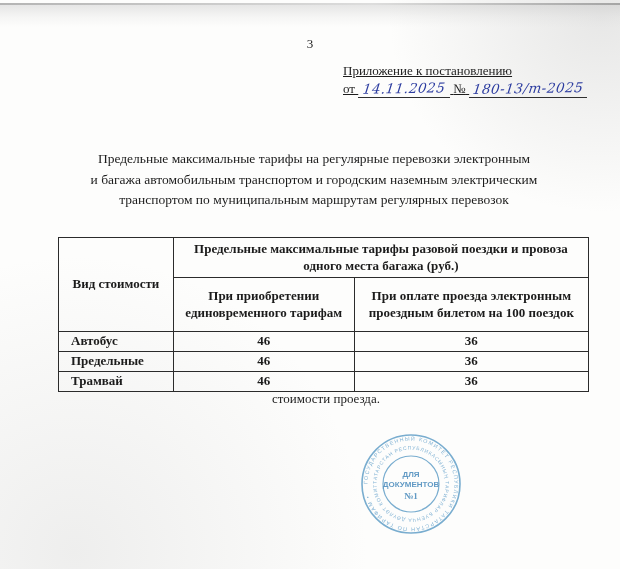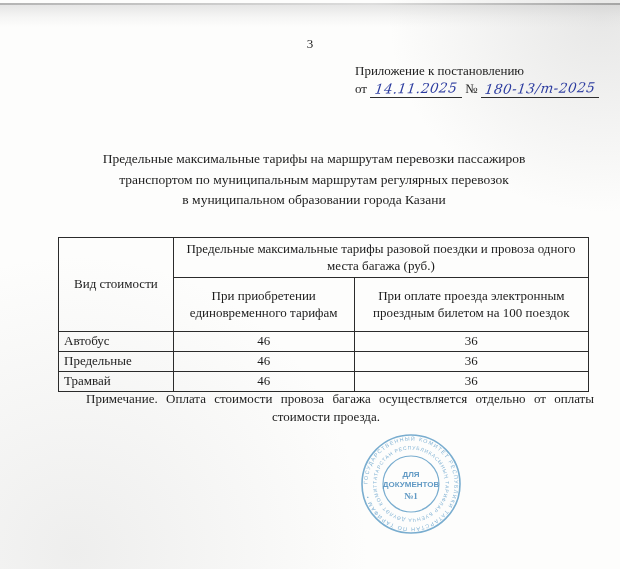--- a/index.html
+++ b/index.html
@@ -24,22 +24,22 @@
   }
   .scan-topband{
     position:absolute;top:5px;left:0;right:0;height:22px;
     background:linear-gradient(180deg, rgba(195,195,195,.40), rgba(210,210,210,.18) 55%, transparent);
   }
   .page-number{
     position:absolute;top:36px;left:0;width:100%;
     text-align:center;font-size:13px;
   }
   .appendix{
-    position:absolute;left:355px;top:62px;
-    font-size:13px;line-height:17px;width:250px;
+    position:absolute;left:343px;top:62px;
+    font-size:13px;line-height:17px;width:250px;text-decoration:underline;
   }
   .appendix .from-line{white-space:nowrap;margin-top:1px;}
   .hand{
     font-style:italic;
     color:#2d3da0;
     font-family:"DejaVu Serif",serif;
     display:inline-block;
     transform:skewX(-8deg) rotate(-1deg);
     letter-spacing:.5px;
     font-size:13.5px;
@@ -56,29 +56,29 @@
     text-align:center;font-size:13.5px;line-height:20.5px;
   }
   table.tariffs{
     position:absolute;left:58px;top:237px;
     width:531px;
     border-collapse:collapse;
     font-size:13px;line-height:16.5px;
   }
   table.tariffs td, table.tariffs th{
     border:1.4px solid #2b2b2b;
-    font-weight:normal;
+    font-weight:bold;
     text-align:center;
     vertical-align:middle;
     padding:1px 4px;
   }
   table.tariffs .group-head{height:40px;}
   table.tariffs .sub-head{height:54px;}
   table.tariffs .data-row td{height:17px;}
-  table.tariffs .transport-cell{text-align:left;padding-left:5px;}
+  table.tariffs .transport-cell{text-align:left;padding-left:12px;}
   .note{
     position:absolute;left:58px;top:390px;width:536px;
     font-size:13px;line-height:17.5px;
   }
   .note .l1{text-indent:28px;text-align:justify;text-align-last:justify;}
   .note .l2{text-align:center;}
   .dept{
     position:absolute;left:57px;top:447px;width:340px;
     font-size:15.5px;line-height:20.5px;
   }
@@ -103,23 +103,23 @@
     <div>Приложение к постановлению</div>
     <div class="from-line">
       <span>от</span>
       <span class="uline date"><span class="hand">14.11.2025</span></span>
       <span>№</span>
       <span class="uline num"><span class="hand">180-13/т-2025</span></span>
     </div>
   </div>
 
   <div class="doc-title">
-    <div>Предельные максимальные тарифы на маршрутам перевозки пассажиров</div>
+    <div>Предельные максимальные тарифы на регулярные перевозки электронным</div>
+    <div>и багажа автомобильным транспортом и городским наземным электрическим</div>
     <div>транспортом по муниципальным маршрутам регулярных перевозок</div>
-    <div>в муниципальном образовании города Казани</div>
   </div>
 
   <table class="tariffs">
     <colgroup>
         <col style="width:115px">
         <col style="width:181px">
         <col style="width:235px">
       </colgroup>
     <tbody>
       <tr class="group-head">
@@ -142,21 +142,20 @@
       </tr>
       <tr class="data-row">
         <td class="transport-cell">Трамвай</td>
         <td>46</td>
         <td>36</td>
       </tr>
     </tbody>
   </table>
 
   <div class="note">
-    <div class="l1">Примечание. Оплата стоимости провоза багажа осуществляется отдельно от оплаты</div>
     <div class="l2">стоимости проезда.</div>
   </div>
 
 
   <div class="stamp">
     <svg width="122" height="122" viewBox="0 0 122 122">
       <defs>
         <path id="arcOuter" d="M61,61 m-43.5,0 a43.5,43.5 0 1,1 87,0 a43.5,43.5 0 1,1 -87,0"></path>
         <path id="arcInner" d="M61,61 m-34.5,0 a34.5,34.5 0 1,1 69,0 a34.5,34.5 0 1,1 -69,0"></path>
       </defs>

